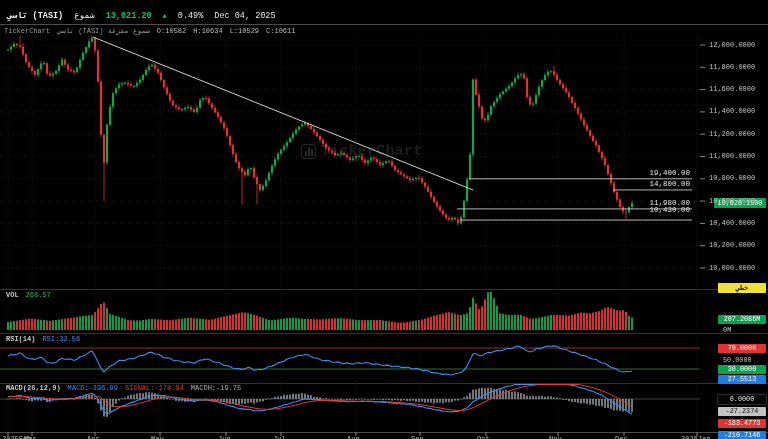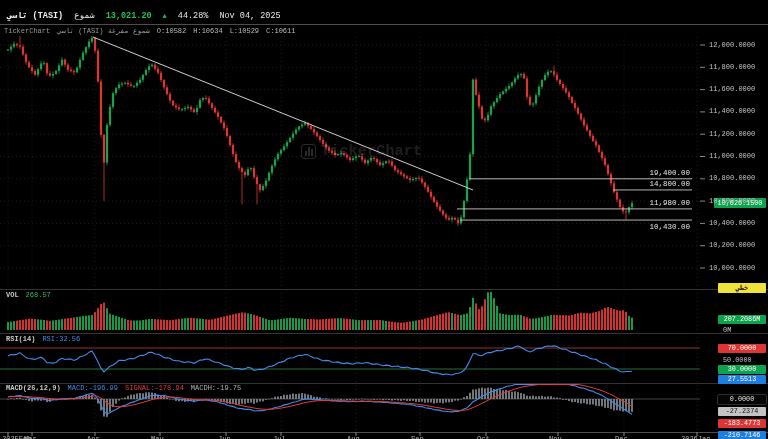--- a/index.html
+++ b/index.html
@@ -939,22 +939,22 @@
       <line x1="558" y1="425" x2="558" y2="429" stroke="#888" stroke-width="1"></line>
       <line x1="624" y1="425" x2="624" y2="429" stroke="#888" stroke-width="1"></line>
       <line x1="697" y1="425" x2="697" y2="429" stroke="#888" stroke-width="1"></line>
     </svg>
 
   <div class="topbar">
     <span class="sym"><span>تاسي</span> <span>(TASI)</span></span>
     <span>شموع</span>
     <span class="price">13,021.20</span>
     <span class="tri">▲</span>
-    <span>44.28%</span>
-    <span>Nov 04, 2025</span>
+    <span>0.49%</span>
+    <span>Dec 04, 2025</span>
   </div>
   <div class="sep-top"></div>
 
   <div class="ohlcbar">
     <span>TickerChart</span>
     <span><span>تاسي</span> <span>(TASI)</span> <span>شموع مفرغة</span></span>
     <span class="v">O:10582</span>
     <span class="v">H:10634</span>
     <span class="v">L:10529</span>
     <span class="v">C:10611</span>
@@ -996,21 +996,21 @@
     <div class="axlabel" style="top: 123.7px;">11,200.0000</div>
     <div class="axlabel" style="top: 146px;">11,000.0000</div>
     <div class="axlabel" style="top: 168.3px;">10,800.0000</div>
     <div class="axlabel" style="top: 190.6px;">10,600.0000</div>
     <div class="axlabel" style="top: 212.9px;">10,400.0000</div>
     <div class="axlabel" style="top: 235.2px;">10,200.0000</div>
     <div class="axlabel" style="top: 257.5px;">10,000.0000</div>
     <div class="lvl-label" style="left: 620px; top: 161.8px;">19,400.00</div>
     <div class="lvl-label" style="left: 620px; top: 172.95px;">14,800.00</div>
     <div class="lvl-label" style="left: 620px; top: 191.905px;">11,980.00</div>
-    <div class="lvl-label" style="left: 620px; top: 216px;">10,430.00</div>
+    <div class="lvl-label" style="left: 620px; top: 199px;">10,430.00</div>
     <div class="tlabel" style="left: 2px;">2025Feb</div>
     <div class="tlabel" style="left: 24px;">Mar</div>
     <div class="tlabel" style="left: 87px;">Apr</div>
     <div class="tlabel" style="left: 151px;">May</div>
     <div class="tlabel" style="left: 218px;">Jun</div>
     <div class="tlabel" style="left: 273px;">Jul</div>
     <div class="tlabel" style="left: 347px;">Aug</div>
     <div class="tlabel" style="left: 411px;">Sep</div>
     <div class="tlabel" style="left: 477px;">Oct</div>
     <div class="tlabel" style="left: 549px;">Nov</div>

